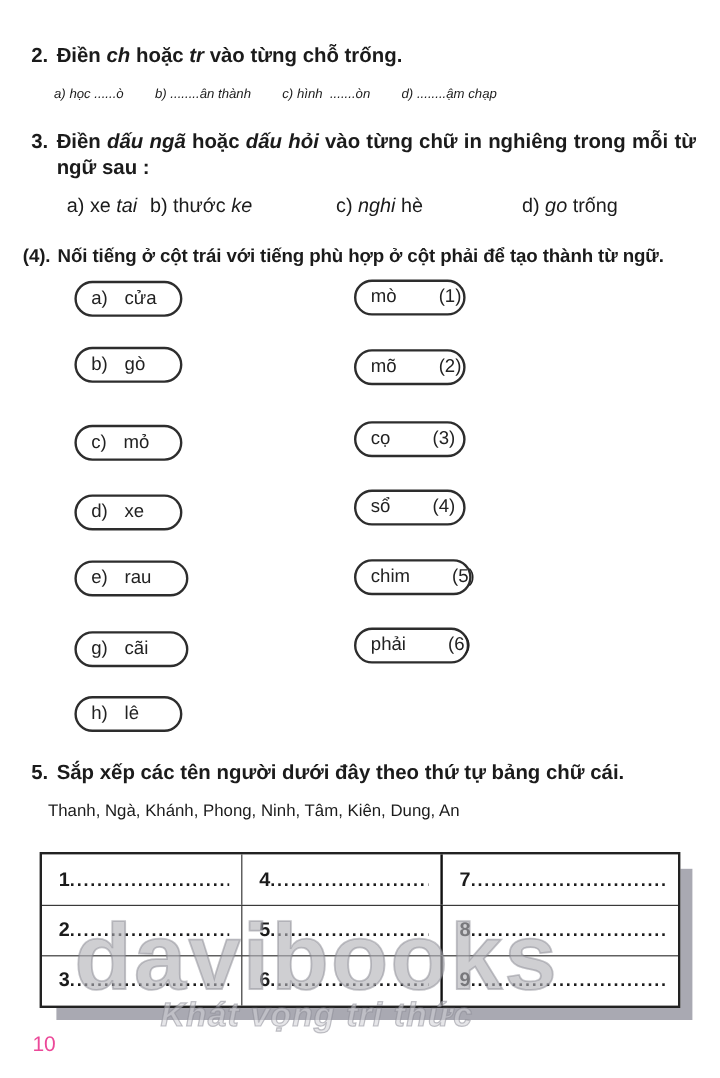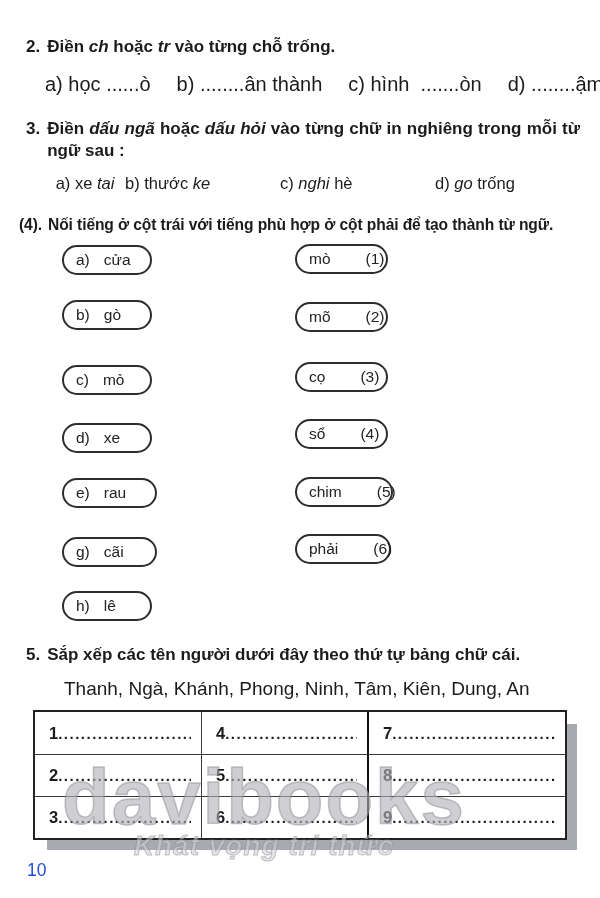--- a/index.html
+++ b/index.html
@@ -14,21 +14,21 @@
   .page{position:absolute;inset:0;}
 
   
   .heading{display:flex;font-weight:bold;font-size:17px;line-height:1.25;}
   .heading .num{flex:0 0 auto;padding-right:7px;}
   .heading .txt{flex:1;}
   .it{font-style:italic;}
 
   #ex2-heading{margin:36px 22px 0 26px;}
   #ex2-items{
-    display:flex;margin:16px 0 0 45px;font-size:20px;white-space:pre;
+    display:flex;margin:16px 0 0 45px;font-size:11px;white-space:pre;font-style:italic;
   }
   #ex2-items .blank-item{margin-right:26px;}
 
   #ex3-heading{margin:22px 20px 0 26px;}
   #ex3-heading .txt{text-align:justify;}
   #ex3-items{
     display:flex;margin:13px 0 0 45px;font-size:16.5px;white-space:pre;
   }
   #ex3-items .blank-item-3:nth-child(1){width:80px;text-align:center;}
   #ex3-items .blank-item-3:nth-child(2){width:155px;}
@@ -46,21 +46,21 @@
     display:flex;align-items:center;
     font-size:15.5px;color:#222;
     background:#fff;
     padding:0 12px;
   }
   .pill-left{left:62px;width:90px;gap:14px;}
   .pill-right{left:295px;width:93px;justify-content:space-between;gap:35px;}
 
   
   #ex5-heading{margin:16px 20px 0 26px;}
-  #ex5-names{margin:13px 0 0 64px;font-size:19px;}
+  #ex5-names{margin:13px 0 0 40px;font-size:14px;}
 
   
   #answer-table{
     position:absolute;left:33px;top:710px;
     width:534px;height:130px;
     border:2.2px solid #222;box-sizing:border-box;
     display:grid;
     grid-template-columns:166px 166px 1fr;
     grid-template-rows:1fr 1fr 1fr;
     background:#fff;
@@ -98,21 +98,21 @@
   #watermark .wm2{
     margin-top:-6px;
     font-size:28px;font-weight:bold;font-style:italic;
     color:rgba(210,210,215,0.55);
     -webkit-text-stroke:1px rgba(135,135,145,0.5);
     letter-spacing:1px;
   }
 
   #page-number{
     position:absolute;left:27px;top:860px;
-    font-size:17.5px;color:#1d4ed8;
+    font-size:17.5px;color:#ec4899;
   }
 </style>
 </head>
 <body>
 
 <div class="page">
 
   <div class="heading" id="ex2-heading">
     <span class="num">2.</span>
     <span class="txt"><span>Điền </span><span class="it">ch</span><span> hoặc </span><span class="it">tr</span><span> vào từng chỗ trống.</span></span>

